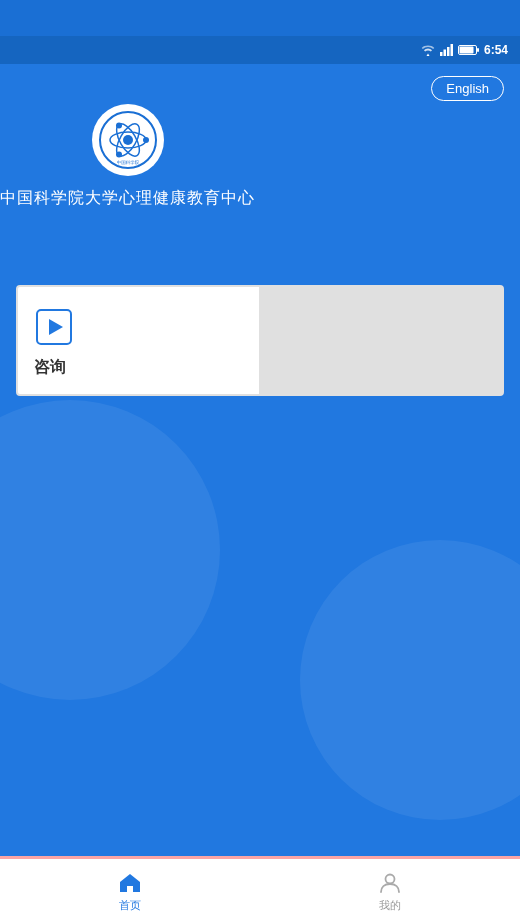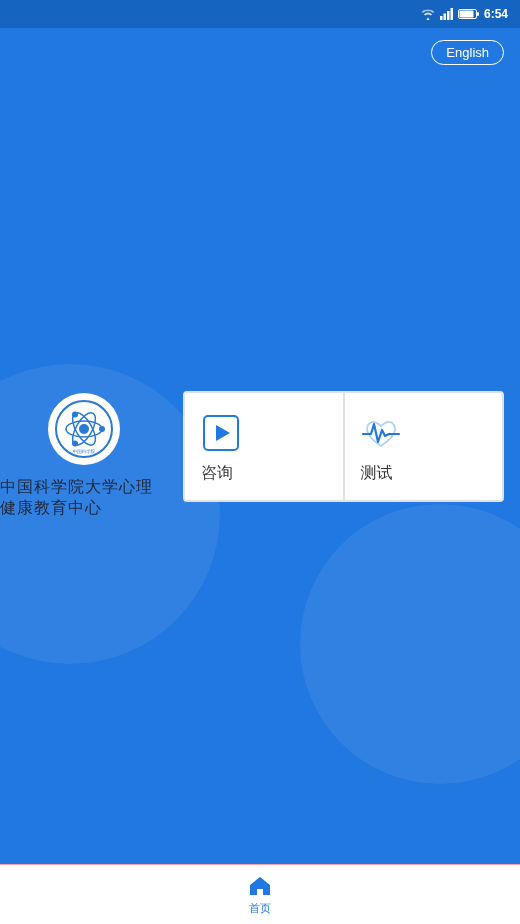--- a/index.html
+++ b/index.html
@@ -16,41 +16,43 @@
 
     
     .status-bar {
       height: 28px;
       background: #1565c0;
       display: flex;
       align-items: center;
       justify-content: flex-end;
       padding: 0 12px;
       gap: 4px;
+      margin-top: 36px;
     }
     .status-icons {
       display: flex;
       align-items: center;
       gap: 4px;
     }
     .status-text {
       color: white;
       font-size: 12px;
       font-weight: 600;
     }
 
     
     .main-content {
       background: #2178e0;
       min-height: calc(924px - 28px - 60px);
       display: flex;
-      flex-direction: row;
-      align-items: center;
+      flex-direction: column;
+      align-items: flex-start;
       position: relative;
       overflow: hidden;
+      gap: 48px;
     }
 
     
     .bg-circle-1 {
       position: absolute;
       width: 300px;
       height: 300px;
       border-radius: 50%;
       background: rgba(255,255,255,0.07);
       bottom: 200px;
@@ -100,21 +102,21 @@
       overflow: hidden;
       margin-bottom: 12px;
     }
 
     .logo-svg {
       width: 60px;
       height: 60px;
     }
 
     .app-title {
-      color: #0f172a;
+      color: #ffffff;
       font-size: 16px;
       font-weight: 500;
       letter-spacing: 1px;
     }
 
     
     .grid-container {
       display: grid;
       grid-template-columns: 1fr 1fr;
       gap: 2px;
@@ -141,34 +143,34 @@
       height: 40px;
       margin-bottom: 10px;
       display: flex;
       align-items: center;
       justify-content: center;
     }
 
     .grid-label {
       font-size: 16px;
       color: #333;
-      font-weight: 400;
+      font-weight: 700;
     }
 
     
     .bottom-nav {
       position: absolute;
       bottom: 0;
       left: 0;
       width: 520px;
-      height: 60px;
+      height: 68px;
       background: white;
       display: flex;
       align-items: center;
-      border-top: 1px solid #fca5a5;
+      border-top: 3px solid #fca5a5;
     }
 
     .nav-item {
       flex: 1;
       display: flex;
       flex-direction: column;
       align-items: center;
       justify-content: center;
       cursor: pointer;
       height: 100%;
@@ -259,41 +261,40 @@
 
         <svg width="38" height="38" viewBox="0 0 38 38" fill="none" xmlns="http://www.w3.org/2000/svg">
           <rect x="2" y="2" width="34" height="34" rx="4" stroke="#2178e0" stroke-width="2"></rect>
           <polygon points="14,11 14,27 28,19" fill="#2178e0"></polygon>
         </svg>
       </div>
       <span class="grid-label">咨询</span>
     </div>
 
 
-    <div class="grid-item">
-      <div class="grid-icon">
-
-        <svg width="40" height="38" viewBox="0 0 40 38" fill="none" xmlns="http://www.w3.org/2000/svg">
-          <path d="M2 20 H10 L13 10 L17 28 L21 16 L24 22 L28 20 H38" stroke="#2178e0" stroke-width="2.2" stroke-linecap="round" stroke-linejoin="round"></path>
-          <path d="M20 32 C14 28 6 22 6 15 C6 10 10 7 14 8 C16 9 18 10 20 12 C22 10 24 9 26 8 C30 7 34 10 34 15 C34 22 26 28 20 32Z" fill="none" stroke="#2178e0" stroke-width="1.8" opacity="0.35"></path>
-        </svg>
-      </div>
-      <span class="grid-label">测试</span>
-    </div>
 
 
   </div>
 </div>
 
 <div class="bottom-nav">
 
   <div class="nav-item active">
     <div class="nav-icon">
       <svg width="22" height="22" viewBox="0 0 22 22" fill="none" xmlns="http://www.w3.org/2000/svg">
         <path d="M1 10 L11 2 L21 10 L21 20 L14 20 L14 14 L8 14 L8 20 L1 20 Z" fill="#2178e0"></path>
       </svg>
     </div>
     <span class="nav-label">首页</span>
   </div>
 
 
+  <div class="nav-item">
+    <div class="nav-icon">
+      <svg width="22" height="22" viewBox="0 0 22 22" fill="none" xmlns="http://www.w3.org/2000/svg">
+        <circle cx="11" cy="7" r="4.5" stroke="#aaa" stroke-width="1.8"></circle>
+        <path d="M2 20 C2 15 5.5 12 11 12 C16.5 12 20 15 20 20" stroke="#aaa" stroke-width="1.8" stroke-linecap="round"></path>
+      </svg>
+    </div>
+    <span class="nav-label">我的</span>
+  </div>
 
 </div>
 
 </body></html>

